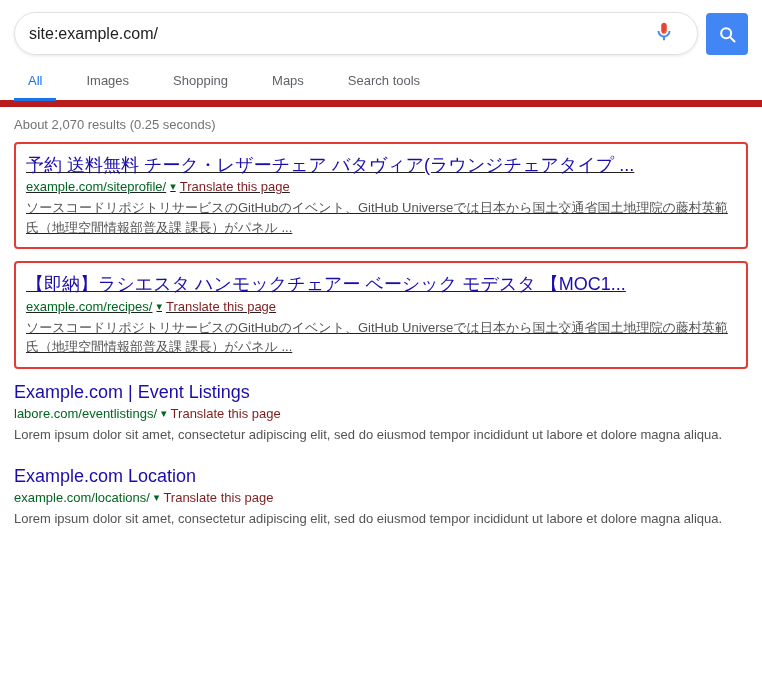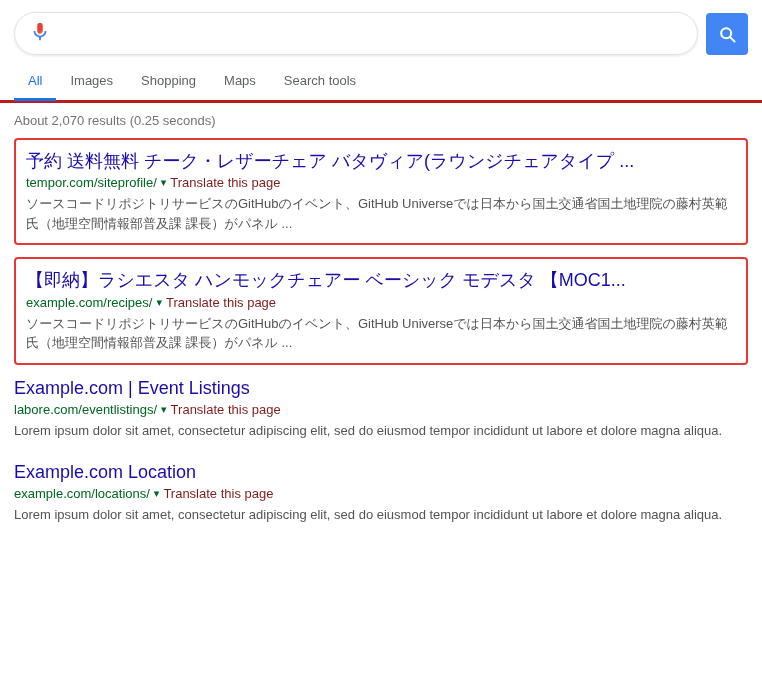--- a/index.html
+++ b/index.html
@@ -47,23 +47,23 @@
       display: flex;
       align-items: center;
       justify-content: center;
     }
 
     
     .nav-tabs {
       display: flex;
       align-items: center;
       padding: 0 14px;
-      border-bottom: 3px solid #b91c1c;
+      border-bottom: 7px solid #b91c1c;
       margin-top: 8px;
-      gap: 0;
+      gap: 16px;
     }
     .nav-tab {
       padding: 10px 14px;
       cursor: pointer;
       color: #5f6368;
       font-size: 13px;
       border-bottom: 3px solid transparent;
       margin-bottom: -1px;
       white-space: nowrap;
     }
@@ -90,20 +90,21 @@
       padding: 0 14px;
     }
     .result-item {
       margin-bottom: 20px;
     }
     .result-item.highlighted {
       border: 2px solid #e53935;
       border-radius: 4px;
       padding: 10px;
       margin-bottom: 12px;
+      text-decoration: underline;
     }
     .result-title {
       color: #1a0dab;
       font-size: 18px;
       line-height: 1.3;
       cursor: pointer;
       text-decoration: none;
       display: block;
       margin-bottom: 2px;
     }
@@ -138,20 +139,21 @@
     .mic-google {
       width: 22px;
       height: 22px;
     }
   </style>
 </head>
 <body>
 
 <div class="search-bar-container">
   <div class="search-bar">
+    <input type="text" class="search-input" value="site:example.com/" style="">
     <div class="mic-icon-container">
       
       <svg class="mic-google" viewBox="0 0 24 24" xmlns="http://www.w3.org/2000/svg">
         <path d="M12 14c1.66 0 3-1.34 3-3V5c0-1.66-1.34-3-3-3S9 3.34 9 5v6c0 1.66 1.34 3 3 3z" fill="#ea4335"></path>
         <path d="M17 11c0 2.76-2.24 5-5 5s-5-2.24-5-5H5c0 3.53 2.61 6.43 6 6.92V21h2v-3.08c3.39-.49 6-3.39 6-6.92h-2z" fill="#4285f4"></path>
         <path d="M12 14c1.66 0 3-1.34 3-3V9l-6 6c.55.61 1.34 1 2.1 1h.9z" fill="#fbbc04" opacity="0.3"></path>
       </svg>
     </div>
   </div>
   <button class="search-button">
@@ -170,21 +172,21 @@
   <div class="nav-tab">Search tools</div>
 </nav>
 
 <div class="results-info">About 2,070 results (0.25 seconds)</div>
 
 <div class="results-container">
 
   <div class="result-item highlighted">
     <a class="result-title" href="#">予約 送料無料 チーク・レザーチェア バタヴィア(ラウンジチェアタイプ ...</a>
     <div class="result-url-row">
-      <span class="result-url">tempor.com/siteprofile/</span>
+      <span class="result-url">example.com/siteprofile/</span>
       <span class="result-url-arrow">▾</span>
       <span class="result-translate">Translate this page</span>
     </div>
     <div class="result-snippet">ソースコードリポジトリサービスのGitHubのイベント、GitHub Universeでは日本から国土交通省国土地理院の藤村英範氏（地理空間情報部普及課 課長）がパネル ...</div>
   </div>
 
   <div class="result-item highlighted">
     <a class="result-title" href="#">【即納】ラシエスタ ハンモックチェアー ベーシック モデスタ 【MOC1...</a>
     <div class="result-url-row">
       <span class="result-url">example.com/recipes/</span>

